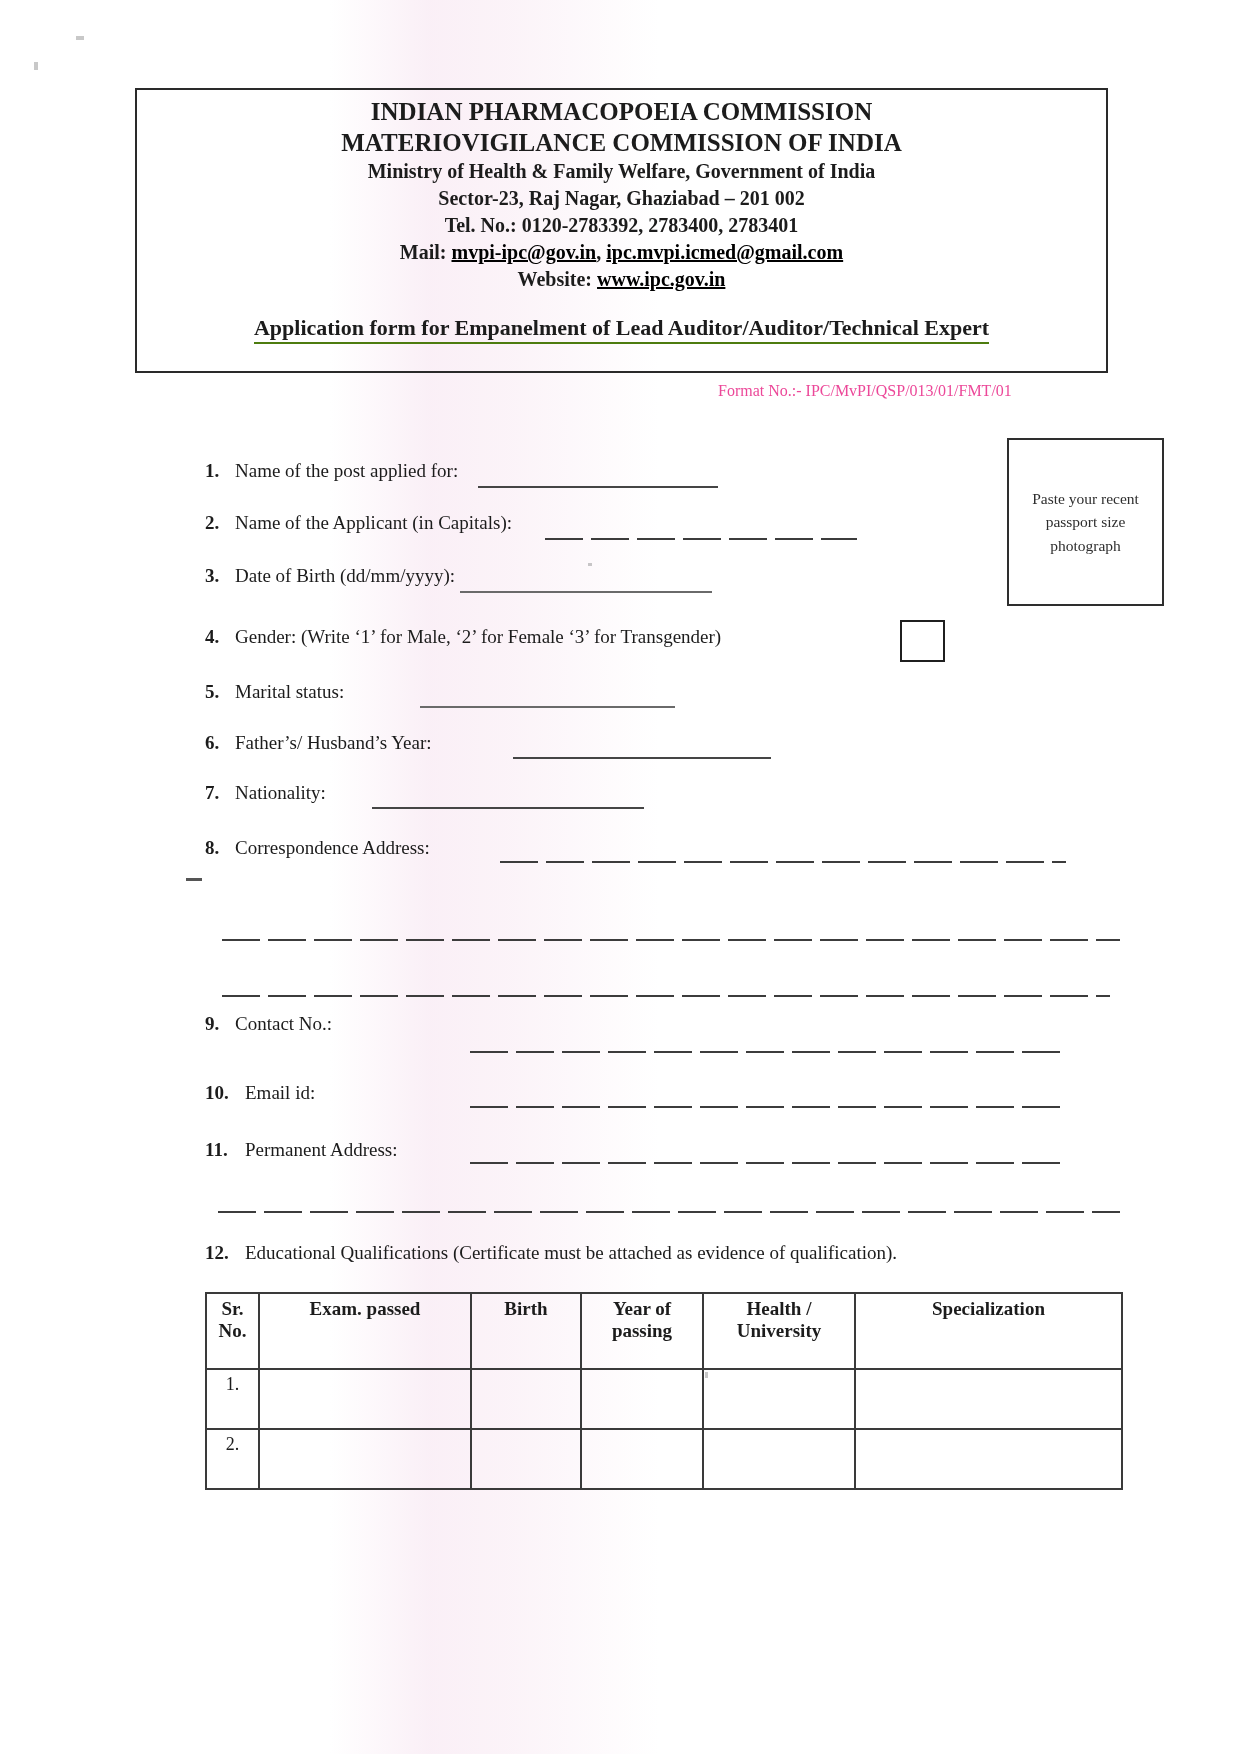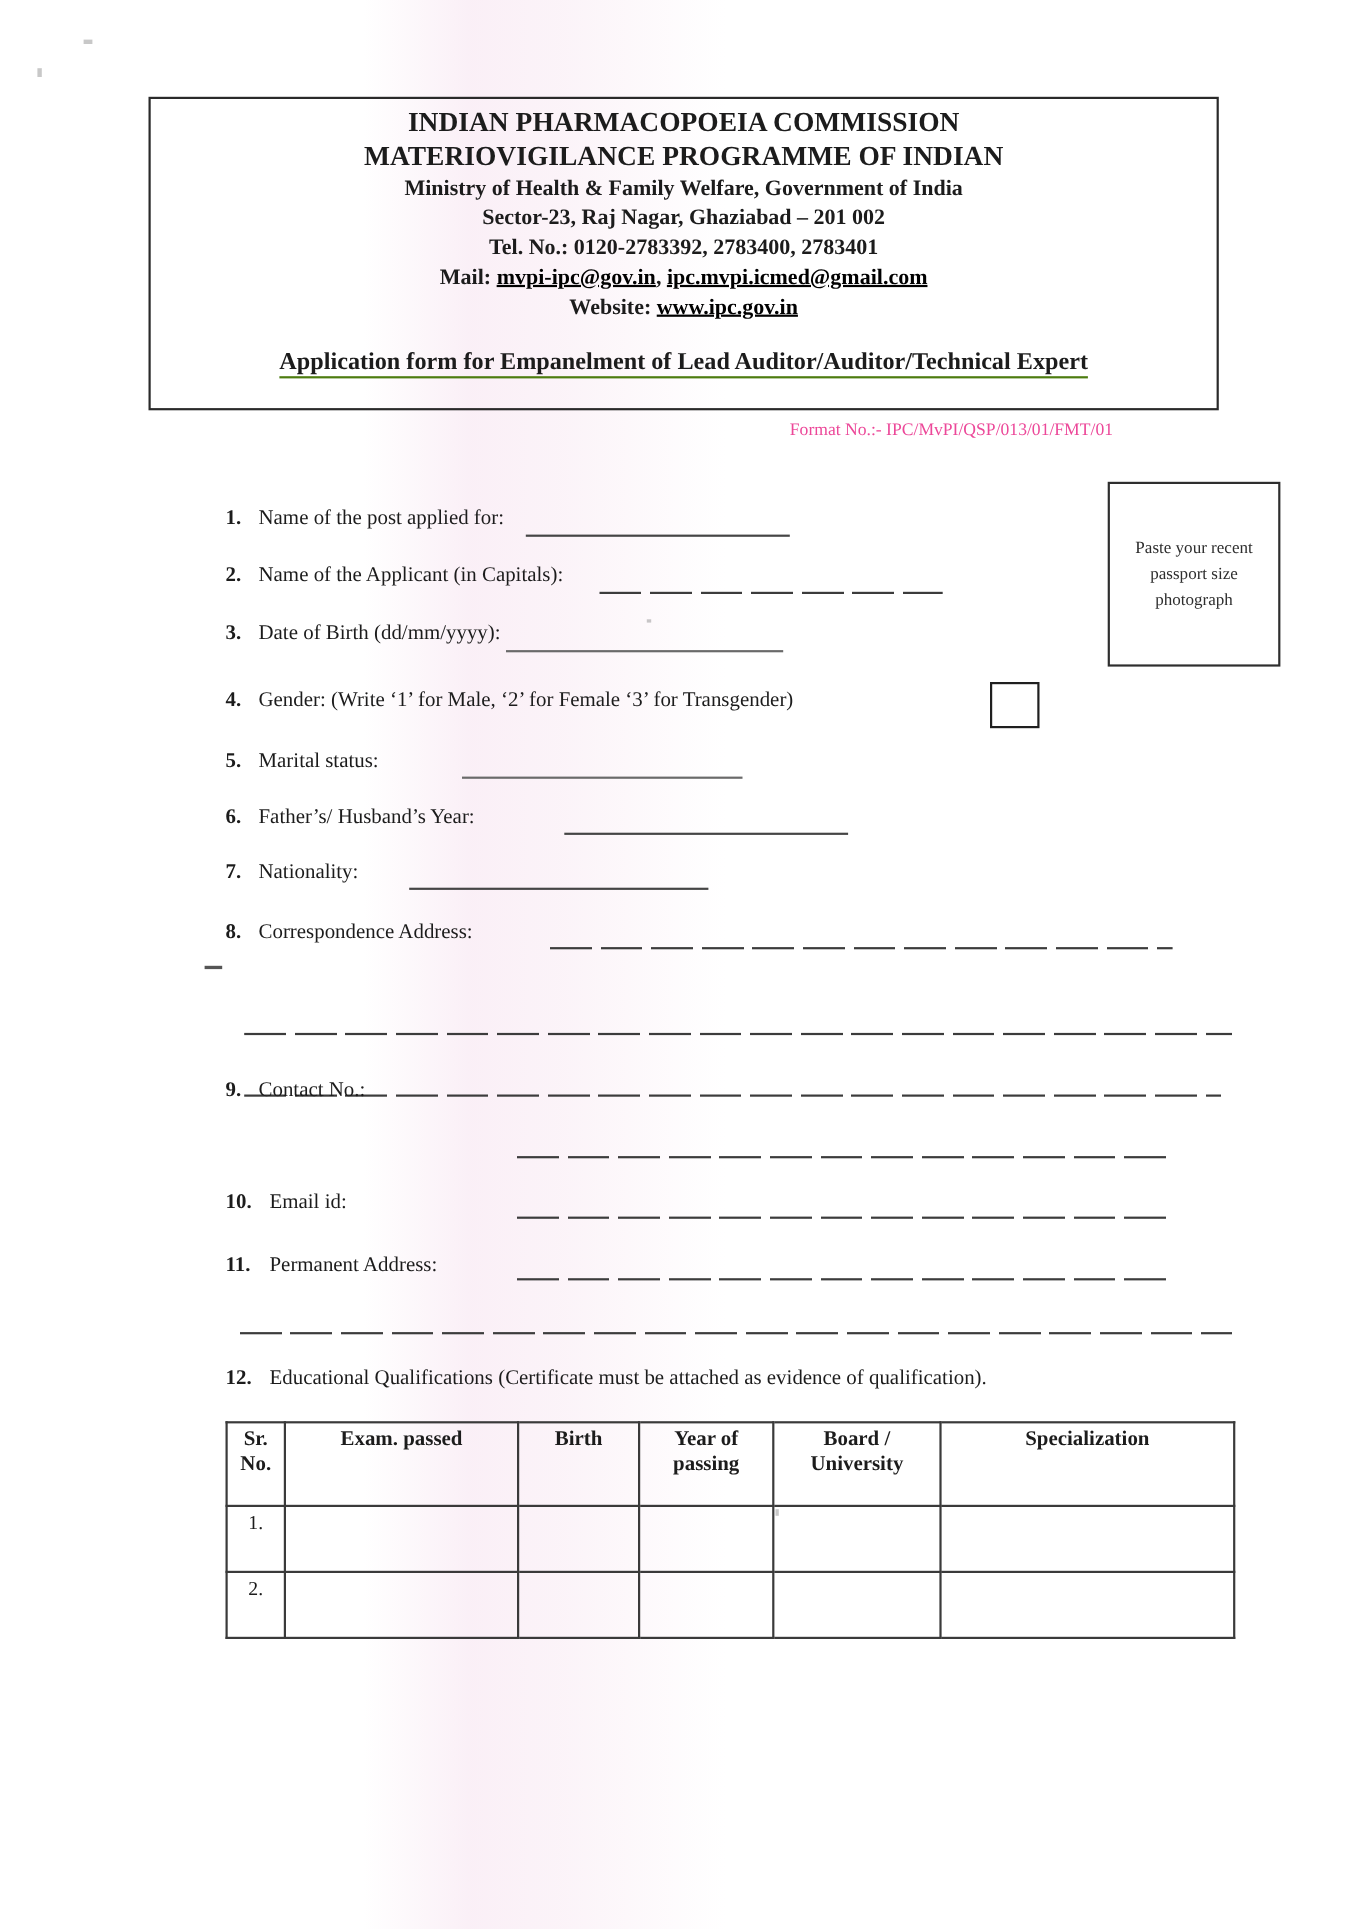--- a/index.html
+++ b/index.html
@@ -82,21 +82,21 @@
 <div class="page">
   <div class="scan-band"></div>
   <div class="speck" style="left:76px;top:36px;width:8px;height:4px;"></div>
   <div class="speck" style="left:34px;top:62px;width:4px;height:8px;"></div>
   <div class="speck" style="left:588px;top:563px;width:4px;height:3px;"></div>
   <div class="speck" style="left:705px;top:1372px;width:3px;height:6px;"></div>
 
   <div class="header-box">
     <div class="header-text">
       <div class="h1">INDIAN PHARMACOPOEIA COMMISSION</div>
-      <div class="h1">MATERIOVIGILANCE PROGRAMME OF INDIAN</div>
+      <div class="h1">MATERIOVIGILANCE COMMISSION OF INDIA</div>
       <div class="h2">Ministry of Health &amp; Family Welfare, Government of India</div>
       <div class="h2">Sector-23, Raj Nagar, Ghaziabad – 201 002</div>
       <div class="h2">Tel. No.: 0120-2783392, 2783400, 2783401</div>
       <div class="h2">
         <span>Mail:</span>
         <span class="lnk">mvpi-ipc@gov.in</span><span>, </span><span class="lnk">ipc.mvpi.icmed@gmail.com</span>
       </div>
       <div class="h2">
         <span>Website:</span>
         <span class="lnk">www.ipc.gov.in</span>
@@ -150,21 +150,21 @@
 
   <div class="field" style="top:837px;">
     <span class="fno">8.</span><span>Correspondence  Address:</span>
   </div>
   <div class="rule dash" style="left:500px;top:861px;width:566px;"></div>
   <div class="left-dash"></div>
 
   <div class="rule dash" style="left:222px;top:939px;width:898px;"></div>
   <div class="rule dash" style="left:222px;top:995px;width:888px;"></div>
 
-  <div class="field" style="top:980px;">
+  <div class="field" style="top:1013px;">
     <span class="fno">9.</span><span>Contact No.:</span>
   </div>
   <div class="rule dash" style="left:470px;top:1051px;width:598px;"></div>
 
   <div class="field" style="top:1082px;">
     <span class="fno wide">10.</span><span>Email id:</span>
   </div>
   <div class="rule dash" style="left:470px;top:1106px;width:598px;"></div>
 
   <div class="field" style="top:1139px;">
@@ -186,21 +186,21 @@
       <col style="width:122px">
         <col style="width:152px">
         <col style="width:267px">
     </colgroup>
     <thead>
       <tr>
         <th>Sr. No.</th>
         <th>Exam. passed</th>
         <th>Birth</th>
         <th>Year of passing</th>
-        <th>Board / University</th>
+        <th>Health / University</th>
         <th>Specialization</th>
       </tr>
     </thead>
     <tbody>
       <tr>
         <td class="sr">1.</td>
         <td></td>
         <td></td>
         <td></td>
         <td></td>

